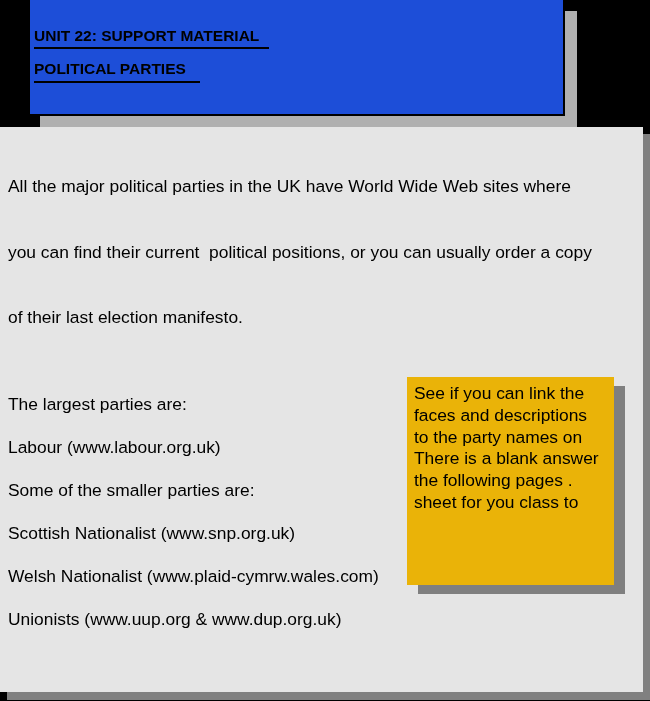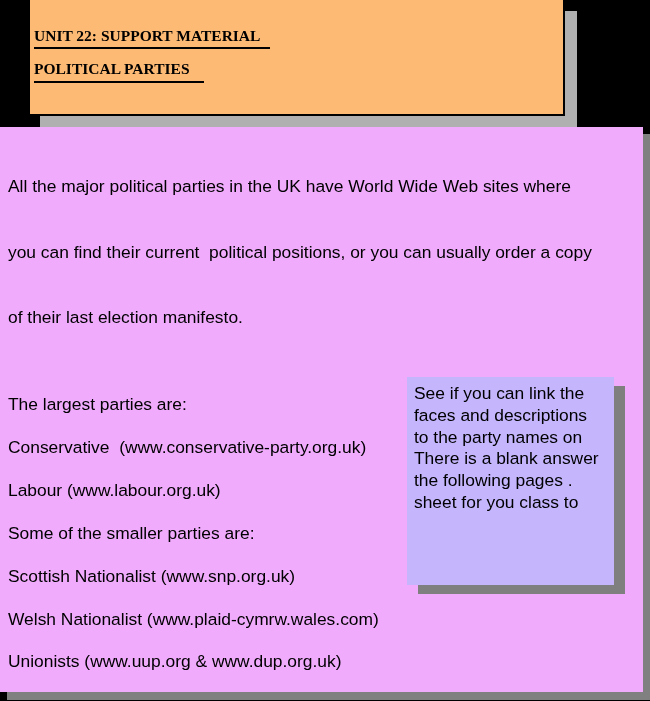--- a/index.html
+++ b/index.html
@@ -14,25 +14,25 @@
   
   .header-shadow {
     position:absolute; left:40px; top:11px;
     width:537px; height:116px;
     background:#B0B0B0;
   }
   .header-box {
     position:absolute; left:28px; top:0;
     width:537px; height:116px;
     box-sizing:border-box;
-    background:#fdba74;
+    background:#1d4ed8;
     border:2px solid #000000;
     border-top:none;
     padding:26px 0 0 4px;
-    font-family:Liberation Serif, serif;
+    font-family:Liberation Sans, sans-serif;
     font-weight:bold;
     font-size:15.5px;
     line-height:1.25;
     color:#000000;
   }
   .h-line2 { margin-top:10px; }
   .h-underline {
     display:inline-block;
     border-bottom:2px solid #000000;
     padding:0 10px 2px 0;
@@ -43,41 +43,41 @@
   
   .pink-shadow {
     position:absolute; left:7px; top:134px;
     width:643px; height:566px;
     background:#808080;
   }
   .pink-box {
     position:absolute; left:0; top:127px;
     width:643px; height:565px;
     box-sizing:border-box;
-    background:#f0abfc;
+    background:#e5e5e5;
     padding:5px 0 0 8px;
     color:#000000;
     font-size:17.4px;
     line-height:21.9px;
   }
   .para { margin:21px 0 0 0; white-space:pre; }
   .para.first { margin-top:0; }
   .tline { white-space:pre; }
 
   
   .note-shadow {
     position:absolute; left:418px; top:386px;
     width:207px; height:208px;
     background:#7F7F7F;
   }
   .note-box {
     position:absolute; left:407px; top:377px;
     width:207px; height:208px;
     box-sizing:border-box;
-    background:#c4b5fd;
+    background:#eab308;
     padding:6px 0 0 7px;
     color:#000000;
     font-size:17.4px;
     line-height:21.8px;
   }
 </style>
 </head>
 <body>
 
 <div>
@@ -89,21 +89,20 @@
   </div>
 
   <div class="pink-shadow"></div>
   <div class="pink-box">
     <div class="para first">
       <div class="tline">All the major political parties in the UK have World Wide Web sites where</div>
       <div class="tline">you can find their current  political positions, or you can usually order a copy</div>
       <div class="tline">of their last election manifesto.</div>
     </div>
     <div class="para">The largest parties are:</div>
-    <div class="para">Conservative  (www.conservative-party.org.uk)</div>
     <div class="para">Labour (www.labour.org.uk)</div>
     <div class="para">Some of the smaller parties are:</div>
     <div class="para">Scottish Nationalist (www.snp.org.uk)</div>
     <div class="para">Welsh Nationalist (www.plaid-cymrw.wales.com)</div>
     <div class="para">Unionists (www.uup.org &amp; www.dup.org.uk)</div>
 
   </div>
 
   <div class="note-shadow"></div>
   <div class="note-box">

